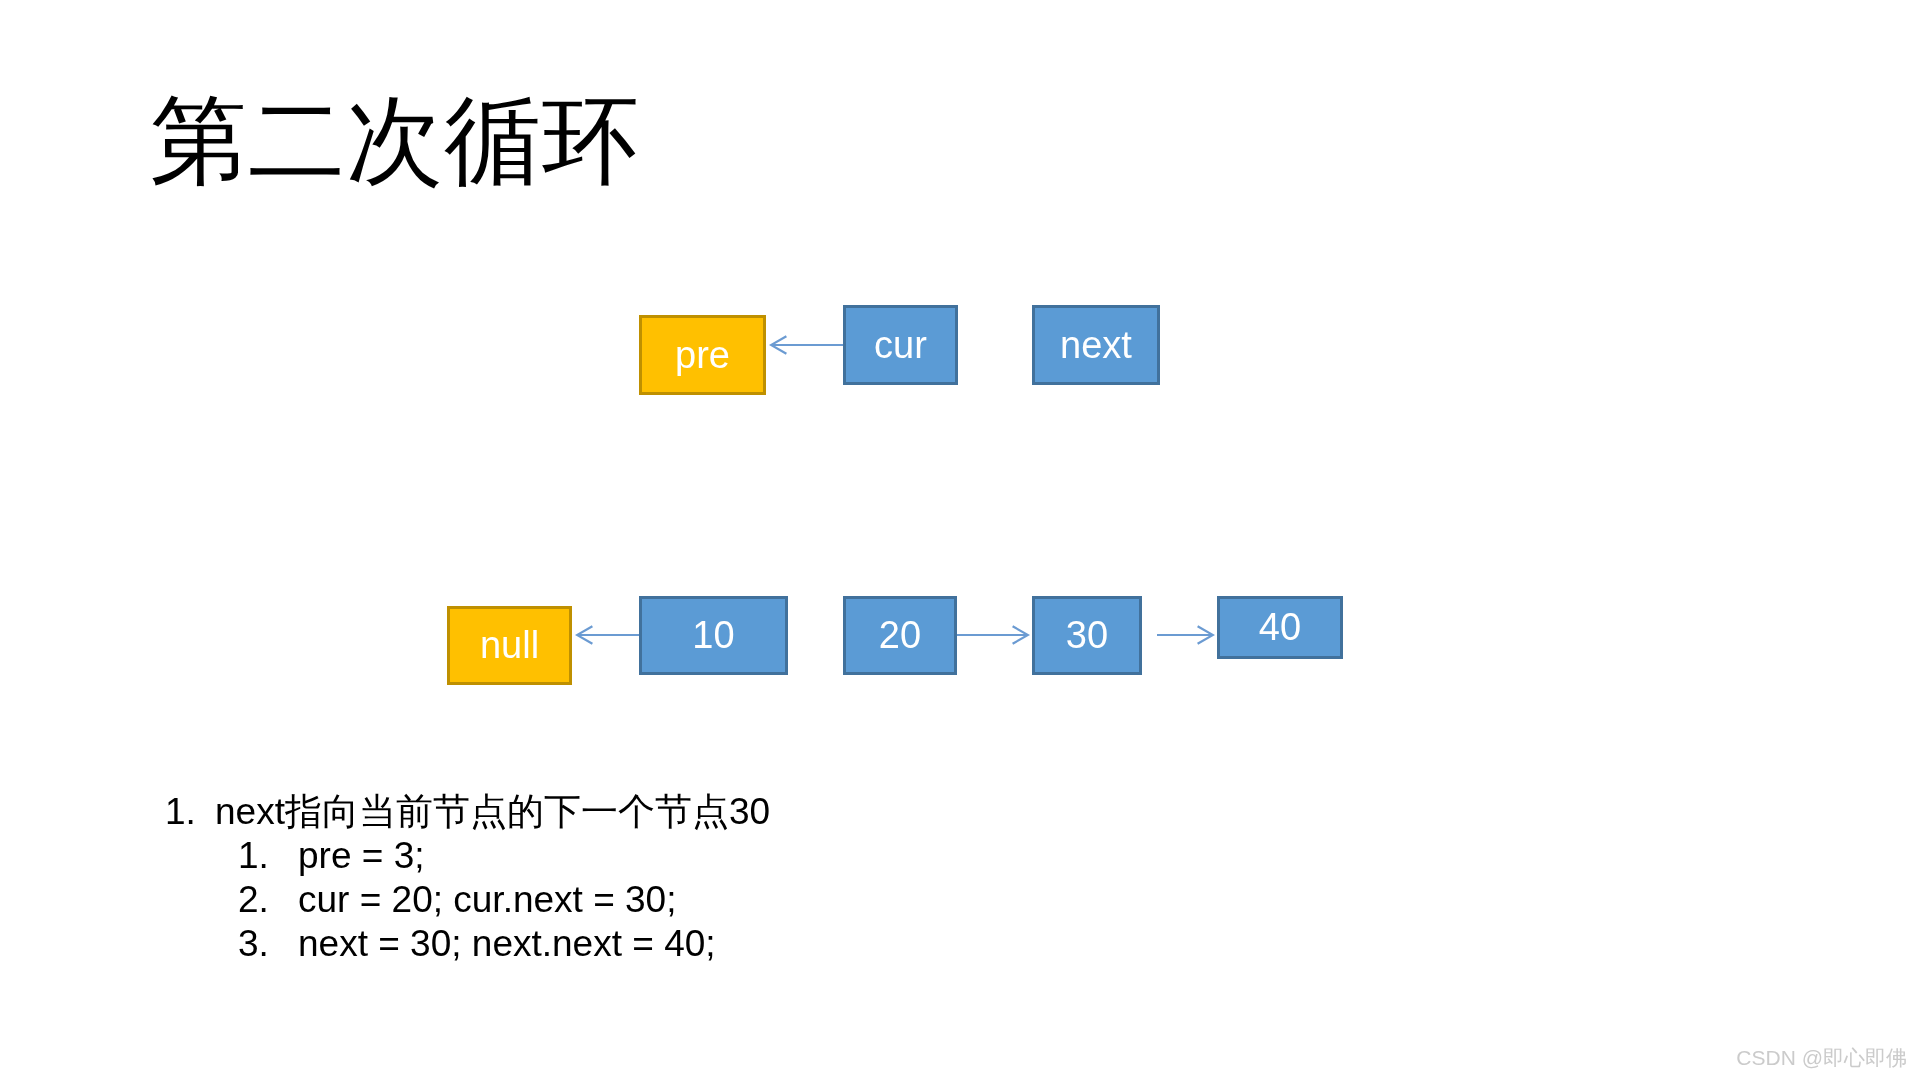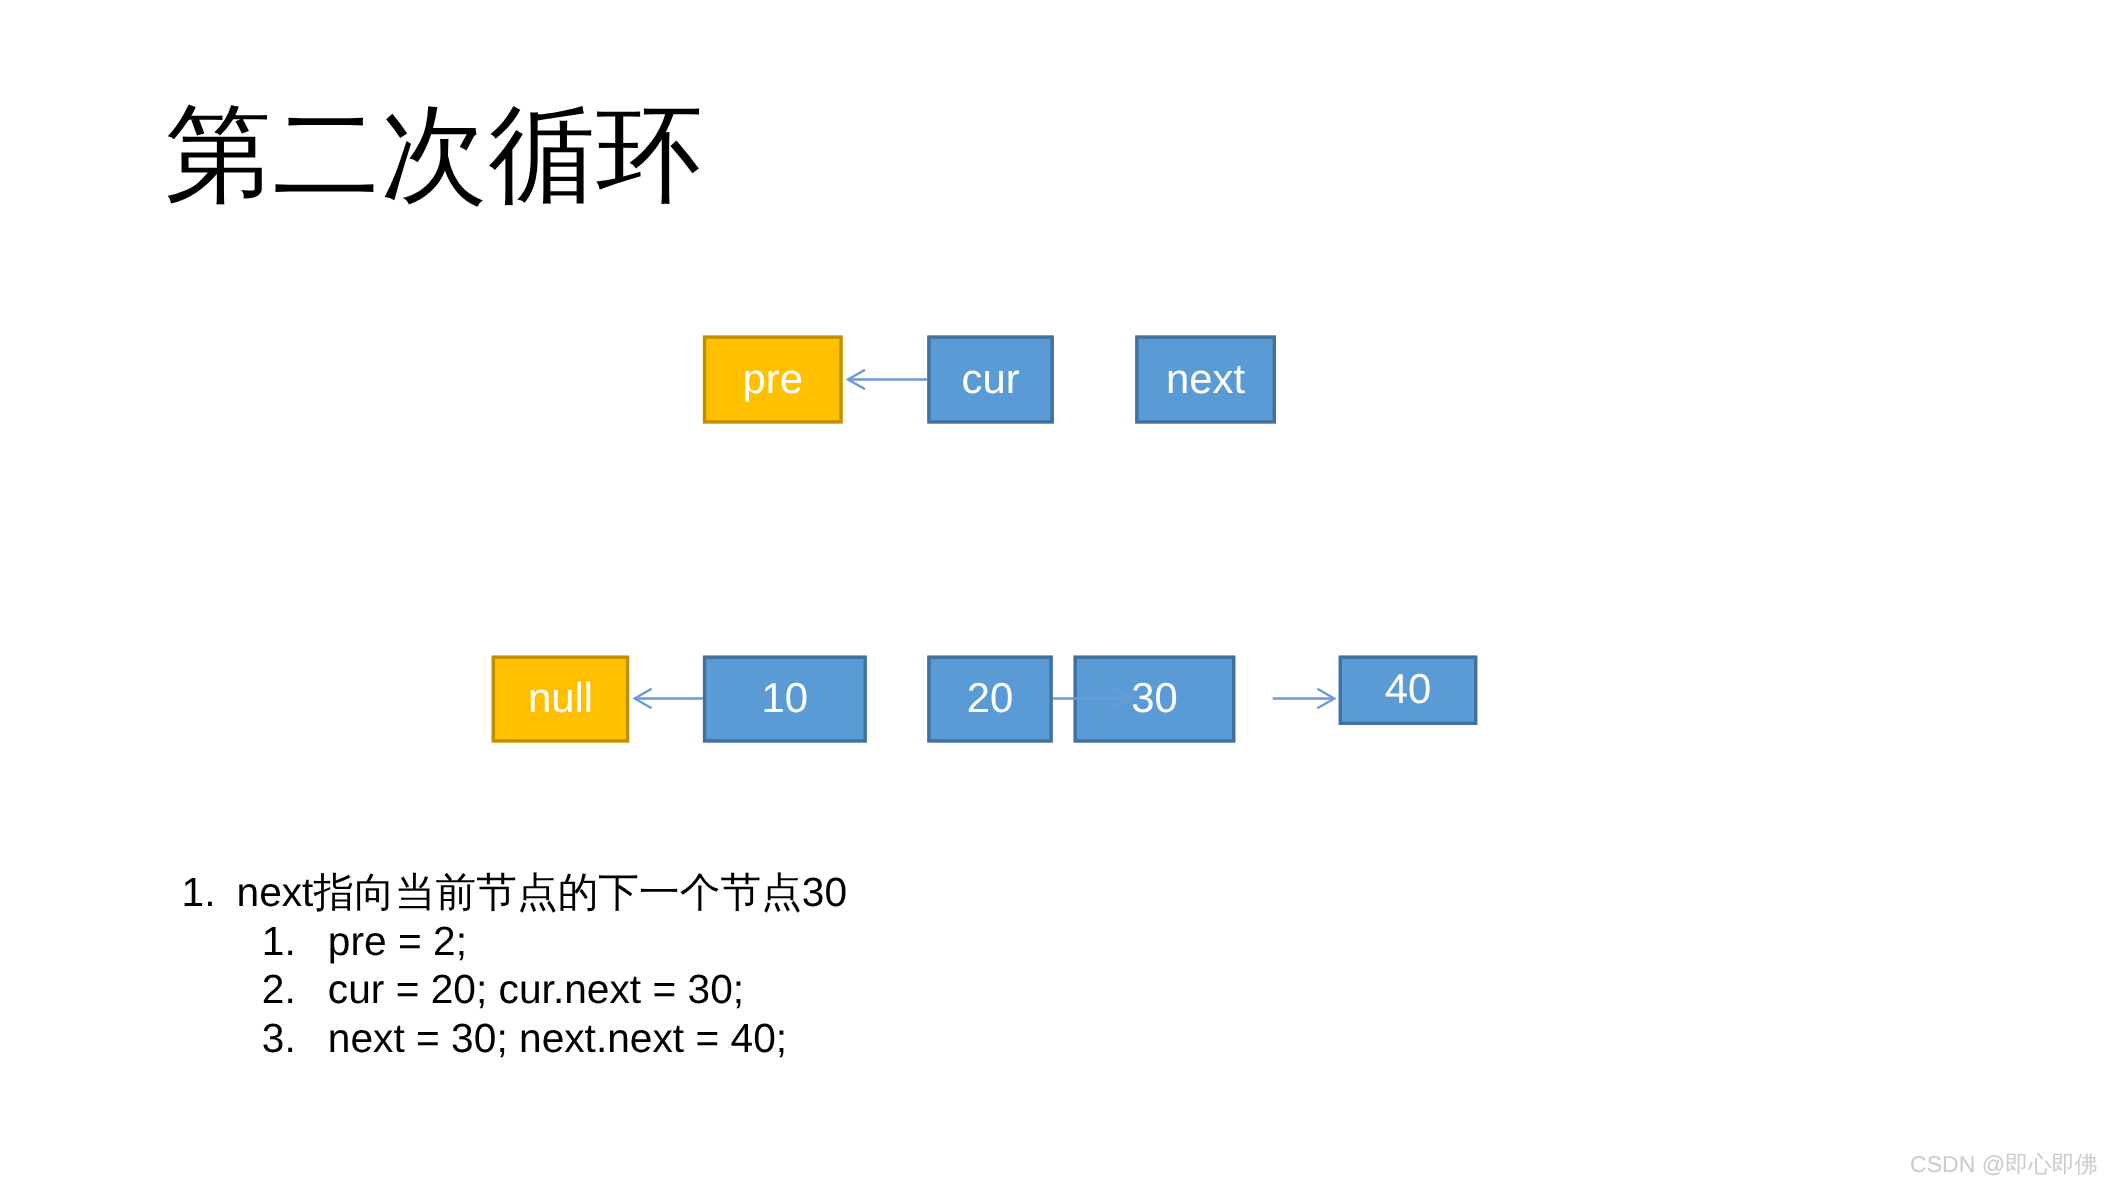--- a/index.html
+++ b/index.html
@@ -40,29 +40,29 @@
     position: absolute;
     box-sizing: border-box;
     display: flex;
     align-items: center;
     justify-content: center;
     font-size: 38px;
     color: var(--box-text);
     border: 3px solid;
   }
   .box.blue  { background: var(--box-blue-fill);  border-color: var(--box-blue-border); }
-  .box.orange{ background: var(--box-orange-fill);border-color: var(--box-orange-border); }
+  .box.orange{ background: var(--box-orange-fill);border-color: var(--box-orange-border); margin-top: 10px; }
 
   .box-pre  { left: 639px;  top: 305px; width: 127px; height: 80px; }
   .box-cur  { left: 843px;  top: 305px; width: 115px; height: 80px; }
   .box-next { left: 1032px; top: 305px; width: 128px; height: 80px; }
   .box-null { left: 447px;  top: 596px; width: 125px; height: 79px; }
   .box-10   { left: 639px;  top: 596px; width: 149px; height: 79px; }
   .box-20   { left: 843px;  top: 596px; width: 114px; height: 79px; }
-  .box-30   { left: 976px; top: 596px; width: 147px; height: 79px; }
+  .box-30   { left: 1032px; top: 596px; width: 110px; height: 79px; }
   .box-40   { left: 1217px; top: 596px; width: 126px; height: 63px; }
 
   .arrow-layer {
     position: absolute;
     left: 0; top: 0;
     width: 1920px; height: 1080px;
     pointer-events: none;
   }
   .arrow-line { stroke: var(--arrow-blue); stroke-width: 2.2; fill: none; }
   .arrowhead-shape { stroke: var(--arrow-blue); fill: none; stroke-width: 1; }
@@ -117,21 +117,21 @@
     <line class="arrow-line" x1="1157" y1="635" x2="1213" y2="635" marker-end="url(#open-arrowhead)"></line>
   </svg>
 
   <div class="notes">
     <div class="note-row main">
       <span class="note-number">1.</span>
       <span class="note-text">next指向当前节点的下一个节点30</span>
     </div>
     <div class="note-row sub">
       <span class="note-number">1.</span>
-      <span class="note-text">pre = 2;</span>
+      <span class="note-text">pre = 3;</span>
     </div>
     <div class="note-row sub">
       <span class="note-number">2.</span>
       <span class="note-text">cur = 20; cur.next = 30;</span>
     </div>
     <div class="note-row sub">
       <span class="note-number">3.</span>
       <span class="note-text">next = 30; next.next = 40;</span>
     </div>
   </div>

